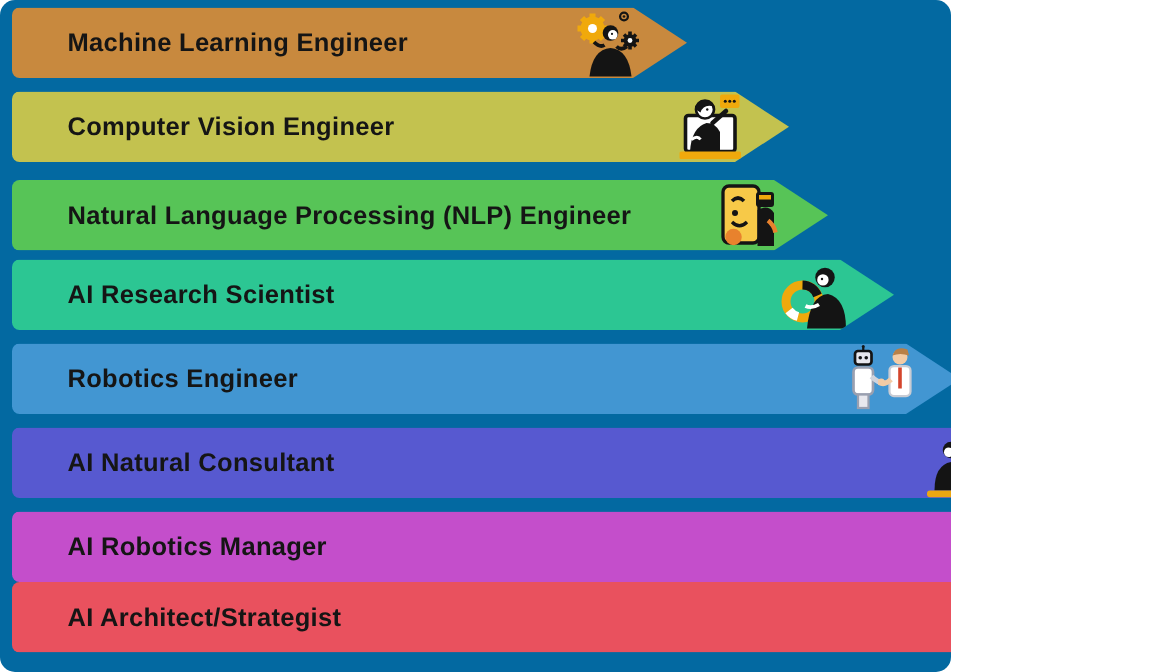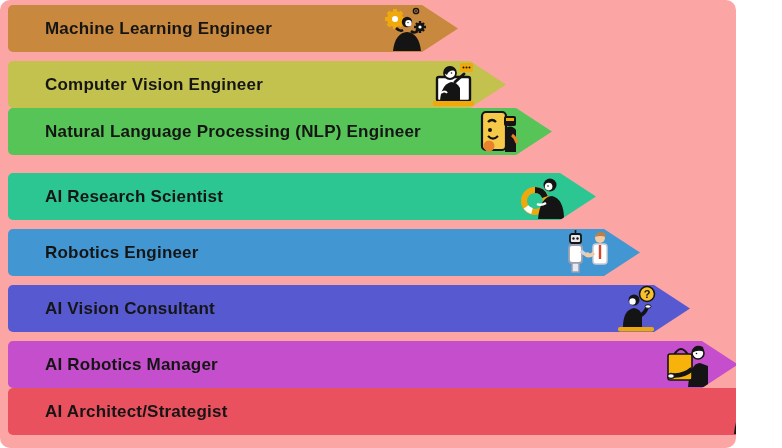--- a/index.html
+++ b/index.html
@@ -3,23 +3,23 @@
 <meta charset="utf-8">
 <style>
   html, body {
     margin: 0;
     padding: 0;
     background: #ffffff;
     font-family: "Liberation Sans", "DejaVu Sans", sans-serif;
   }
   .canvas {
     position: relative;
-    width: 736px;
+    width: 634px;
     height: 448px;
-    background: #fca5a5;
+    background: #0369a1;
     border-radius: 10px;
     overflow: hidden;
   }
   .bar {
     position: absolute;
     left: 8px;
     height: 47px;
     border-radius: 5px 0 0 5px;
     clip-path: polygon(0 0, calc(100% - 36px) 0, 100% 50%, calc(100% - 36px) 100%, 0 100%);
   }
@@ -77,40 +77,40 @@
             <circle cx="34" cy="6" r="0.9" fill="#141414"></circle>
     <path d="M14 23 Q18 27 21 25" stroke="#141414" stroke-width="2.5" fill="none"></path>
     <path d="M36 26 Q32 29 29 26" stroke="#141414" stroke-width="2.5" fill="none"></path>
     <circle cx="25" cy="17" r="5.2" fill="#141414"></circle>
             <circle cx="26.5" cy="18.2" r="3.2" fill="#fff"></circle>
             <circle cx="26" cy="17.6" r="0.7" fill="#141414"></circle>
     <path d="M11 46 Q13 28 25 27 Q37 28 39 46 Z" fill="#141414"></path>
   </svg>
         </span>
       </div>
-      <div class="bar" style="top: 61px; width: 498px; background: rgb(195, 194, 79);">
+      <div class="bar" style="top: 61px; width: 498px; background: rgb(195, 194, 79); padding-left: 20px;">
         <span class="label">Computer Vision Engineer</span>
         <span class="icon">
           <svg viewBox="0 0 48 48">
     <rect x="30" y="2" width="13" height="9" rx="1.5" fill="#f0a90c"></rect>
     <circle cx="33.5" cy="6.5" r="1" fill="#141414"></circle>
             <circle cx="36.5" cy="6.5" r="1" fill="#141414"></circle>
             <circle cx="39.5" cy="6.5" r="1" fill="#141414"></circle>
     <rect x="7" y="16" width="33" height="24" rx="2" fill="#fff" stroke="#141414" stroke-width="2.4"></rect>
     <circle cx="20" cy="12" r="6" fill="#fff" stroke="#141414" stroke-width="1.8"></circle>
     <path d="M14 12 q0-8 9-6 l3 4 q-7-2-9 4 z" fill="#141414"></path>
     <circle cx="21.5" cy="12" r="0.8" fill="#141414"></circle>
     <path d="M10 40 Q11 24 21 21 Q27 21 30 27 L30 40 Z" fill="#141414"></path>
     <path d="M25 21 L34 13" stroke="#141414" stroke-width="3" stroke-linecap="round"></path>
     <path d="M11 32 q4-3 6 0" stroke="#fff" stroke-width="2" fill="none"></path>
     <rect x="3" y="40" width="41" height="5" rx="1" fill="#f0a90c"></rect>
   </svg>
         </span>
       </div>
-      <div class="bar" style="top: 108px; width: 544px; background: rgb(87, 196, 87);">
+      <div class="bar" style="top: 120px; width: 544px; background: rgb(87, 196, 87);">
         <span class="label">Natural Language Processing (NLP) Engineer</span>
         <span class="icon">
           <svg viewBox="0 0 48 48">
     <rect x="6" y="4" width="24" height="38" rx="4" fill="#f7c948" stroke="#141414" stroke-width="2.2"></rect>
     <path d="M12 14 q4-4 8 0" stroke="#141414" stroke-width="2.4" fill="none"></path>
     <circle cx="14" cy="22" r="2" fill="#141414"></circle>
     <path d="M12 28 q5 5 10 0" stroke="#141414" stroke-width="2.2" fill="none"></path>
     <circle cx="13" cy="38" r="5.5" fill="#e8822d"></circle>
     <rect x="28" y="8" width="12" height="10" rx="2" fill="#141414"></rect>
     <rect x="30" y="10" width="8" height="3" fill="#f0a90c"></rect>
@@ -149,21 +149,21 @@
     <path d="M31 8 q2-7 10-4 l1 4 q-6-2-11 0 z" fill="#b98047"></path>
     <rect x="29" y="15" width="14" height="20" rx="3" fill="#fff" stroke="#c9ccd4" stroke-width="1.5"></rect>
     <line x1="36" y1="16" x2="36" y2="30" stroke="#d4452c" stroke-width="2.4"></line>
     <path d="M17 22 q5 5 9 4" stroke="#cfd3dc" stroke-width="3.5" fill="none"></path>
     <path d="M30 24 q-4 4-8 2" stroke="#f3cba5" stroke-width="3.5" fill="none"></path>
     <circle cx="23.5" cy="25.5" r="2.2" fill="#f3cba5"></circle>
   </svg>
         </span>
       </div>
       <div class="bar" style="top: 285px; width: 682px; background: rgb(87, 89, 208);">
-        <span class="label">AI Vision Consultant</span>
+        <span class="label">AI Natural Consultant</span>
         <span class="icon">
           <svg viewBox="0 0 48 48">
     <circle cx="33" cy="9" r="7.5" fill="#f7c12e" stroke="#141414" stroke-width="1.6"></circle>
     <text x="33" y="13" font-size="11" font-weight="bold" text-anchor="middle" fill="#141414">?</text>
     <circle cx="20" cy="15" r="5.5" fill="#141414"></circle>
             <circle cx="18.5" cy="16.5" r="3.2" fill="#fff"></circle>
     <path d="M9 42 Q9 25 20 23 Q27 24 28 31 L28 42 Z" fill="#141414"></path>
     <path d="M26 31 Q31 28 33 23" stroke="#141414" stroke-width="3.5" fill="none"></path>
     <ellipse cx="34" cy="21.5" rx="3" ry="1.8" fill="#fff" stroke="#141414" stroke-width="1"></ellipse>
     <rect x="4" y="42" width="36" height="4.5" rx="2" fill="#eca711"></rect>

